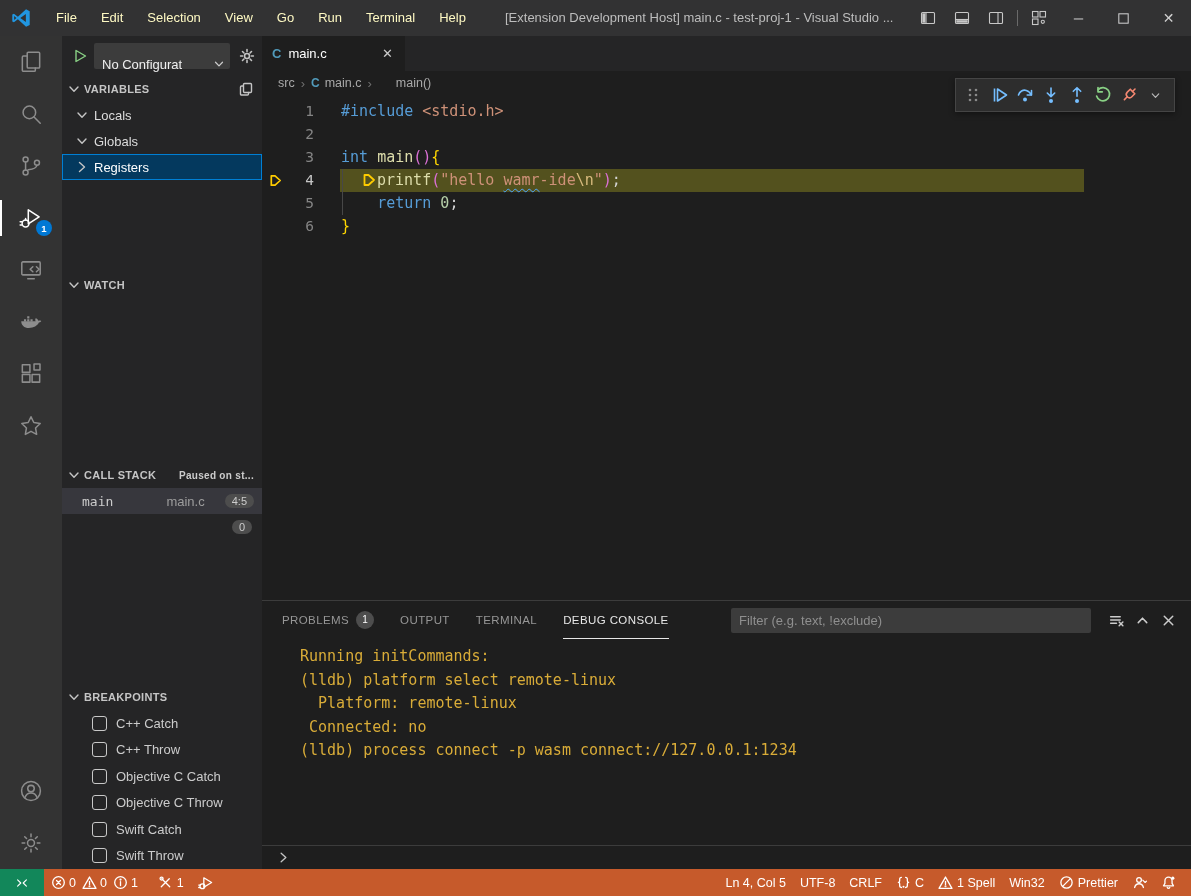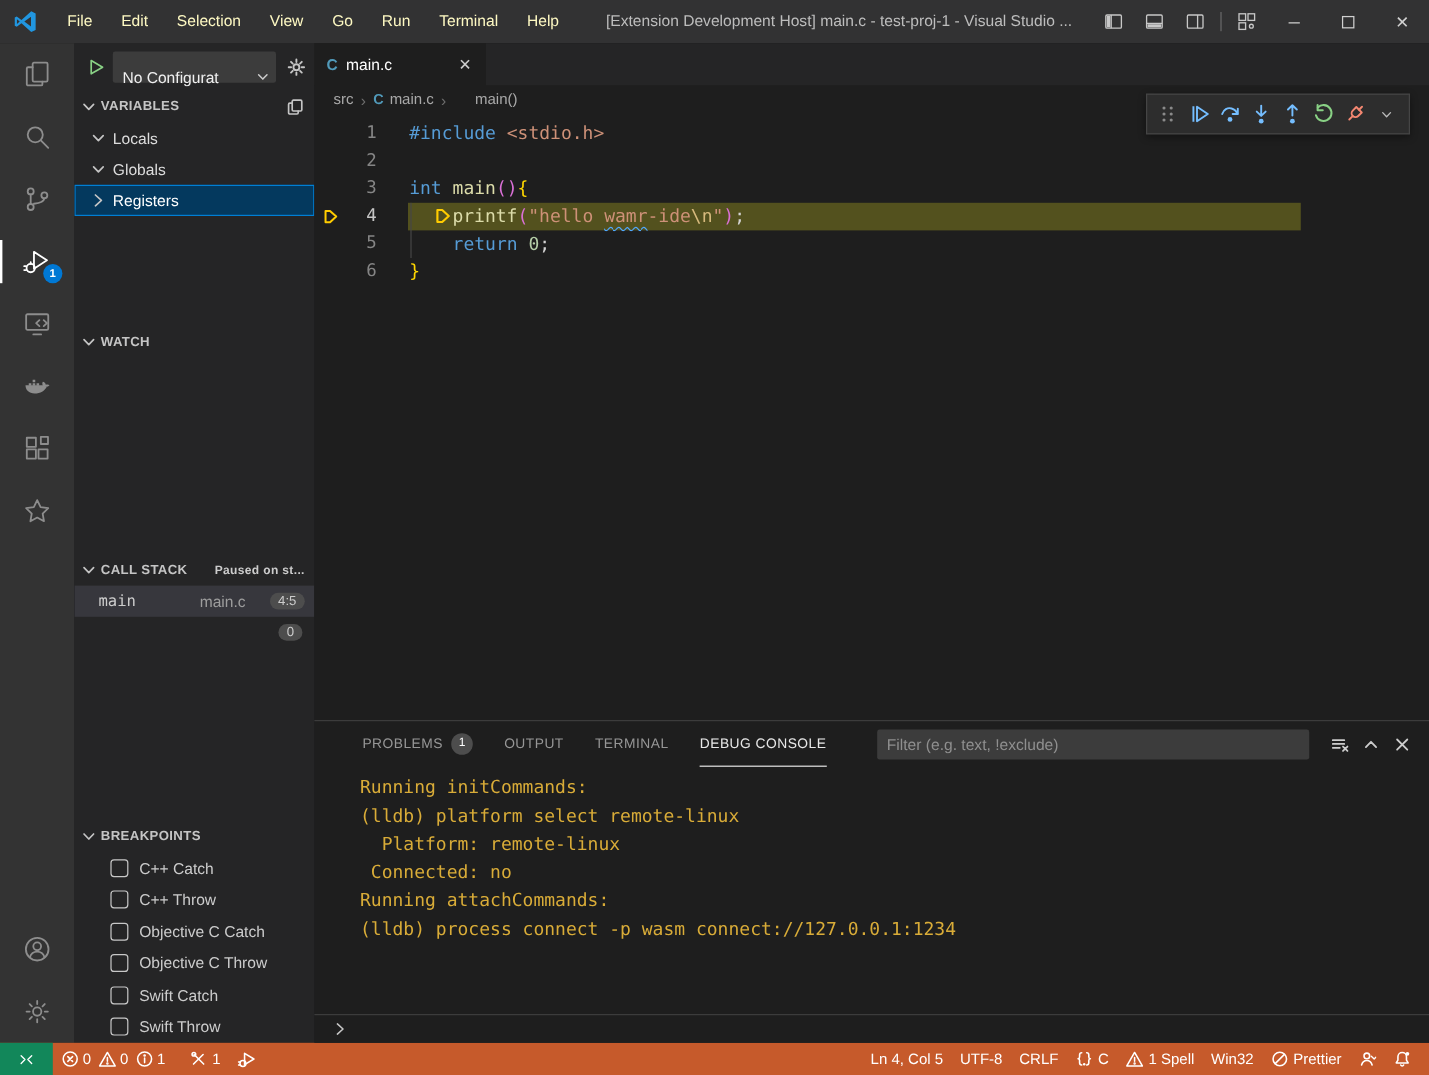--- a/index.html
+++ b/index.html
@@ -100,21 +100,21 @@
 
   
   .debug-toolbar { position:absolute; top:42px; right:16px; width:220px; height:34px; background:#2d2d2d;
     border:1px solid #454545; box-shadow:0 2px 6px rgba(0,0,0,.4); display:flex; align-items:center; padding:0 4px; z-index:10; }
   .dt-btn { width:26px; height:26px; display:flex; align-items:center; justify-content:center; cursor:pointer; }
   .dt-btn .ic { width:20px; height:20px; }
 
   
   .panel { height:269px; flex:none; background:#1e1e1e; border-top:1px solid #3c3c3c; display:flex; flex-direction:column; }
   .panel-top { height:38px; display:flex; align-items:center; padding:0 10px 0 20px; flex:none; }
-  .panel-tabs { display:flex; align-items:flex-start; height:100%;margin-left:20px; }
+  .panel-tabs { display:flex; align-items:flex-start; height:100%; }
   .ptab { height:100%; display:flex; align-items:center; margin-right:26px; font-size:11.5px; letter-spacing:.4px;
     color:#969696; cursor:pointer; border-bottom:1.5px solid transparent; }
   .ptab.active { color:#e7e7e7; border-bottom-color:#e7e7e7; }
   .ptab .pt-badge { margin-left:7px; width:18px; height:18px; border-radius:9px; background:#4d4d4d; color:#fff;
     font-size:10px; display:flex; align-items:center; justify-content:center; letter-spacing:0; }
   .panel-filter { margin-left:auto; width:360px; height:25px; background:#3c3c3c; border:none; border-radius:2px;
     color:#cccccc; font-size:13px; padding:0 8px; font-family:"Liberation Sans", sans-serif; }
   .panel-filter::placeholder { color:#8f8f8f; }
   .panel-actions { display:flex; align-items:center; margin-left:12px; }
   .pa-btn { width:26px; height:26px; display:flex; align-items:center; justify-content:center; color:#cccccc; cursor:pointer; }
@@ -607,21 +607,20 @@
                   </svg>
                 </span>
               </div>
             </div>
         </div>
         <div class="console" id="console-lines">
             <div class="console-line">Running initCommands:</div>
             <div class="console-line">(lldb) platform select remote-linux</div>
             <div class="console-line">  Platform: remote-linux</div>
             <div class="console-line"> Connected: no</div>
-            <div class="console-line">Running attachCommands:</div>
             <div class="console-line">(lldb) process connect -p wasm connect://127.0.0.1:1234</div>
           </div>
         <div class="console-input">
           <span class="ic">
               <svg viewBox="0 0 16 16" width="100%" height="100%" fill="none" stroke="currentColor" stroke-width="1.4" stroke-linecap="round" stroke-linejoin="round">
                 <path d="M5.5 3.5L10.5 8l-5 4.5"></path>
               </svg>
             </span>
         </div>
       </div>

